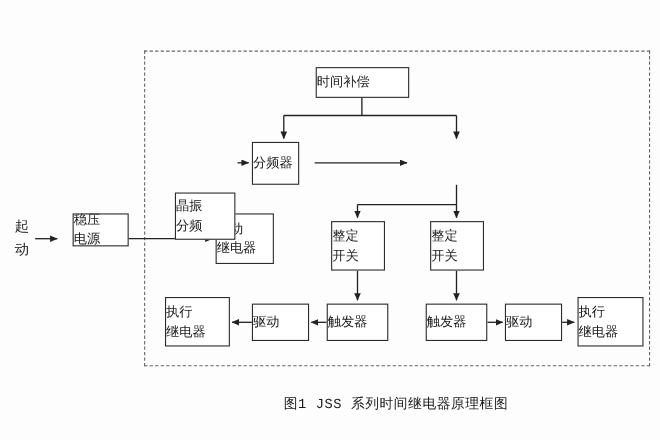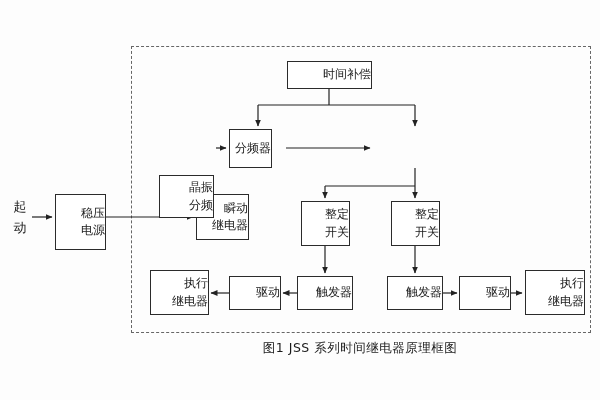--- a/index.html
+++ b/index.html
@@ -21,42 +21,43 @@
   }
   .wires{
     position:absolute;left:0;top:0;width:600px;height:400px;
     z-index:1;pointer-events:none;
   }
   .box{
     position:absolute;
     border:1px solid #2b2b2b;
     background:#ffffff;
     display:flex;flex-direction:column;
-    align-items:flex-end;justify-content:center;
+    align-items:flex-start;justify-content:center;
     font-size:12px;color:#1a1a1a;
     line-height:1.45;
     z-index:2;
     box-sizing:border-box;
     text-align:center;
   }
   .plain-label{
     position:absolute;
     display:flex;flex-direction:column;
     align-items:center;justify-content:center;
     font-size:13px;color:#1a1a1a;
     line-height:1.6;
     z-index:2;text-align:center;
   }
   .caption{
     position:absolute;
-    left:131px;top:340px;width:458px;
+    left:131px;top:359px;width:458px;
     text-align:center;
     font-size:12.5px;color:#1a1a1a;
     z-index:2;
     letter-spacing:0.5px;
+    font-family:Liberation Mono, monospace;
   }
 </style>
 </head>
 <body>
 
 <div class="stage">
 
   <div class="dashed-frame" style="left:131px;top:46px;width:458px;height:285px;"></div>
 
   <svg class="wires" viewBox="0 0 600 400" xmlns="http://www.w3.org/2000/svg">
@@ -94,21 +95,21 @@
       <line x1="443" y1="293" x2="457" y2="293" marker-end="url(#arrow)"></line>
       <line x1="511" y1="293" x2="522" y2="293" marker-end="url(#arrow)"></line>
     </g>
   </svg>
 
   <div class="plain-label" style="left:6px;top:195px;width:28px;height:46px;">
     <span>起</span>
     <span>动</span>
   </div>
 
-  <div class="box" style="left:55px;top:194px;width:51px;height:56px;padding-left:20px;">
+  <div class="box" style="left:66px;top:194px;width:51px;height:30px;">
     <span>稳压</span>
     <span>电源</span>
   </div>
 
   <div class="box" style="left:196px;top:194px;width:53px;height:46px;">
     <span>瞬动</span>
     <span>继电器</span>
   </div>
 
   <div class="box" style="left:287px;top:61px;width:85px;height:28px;">

